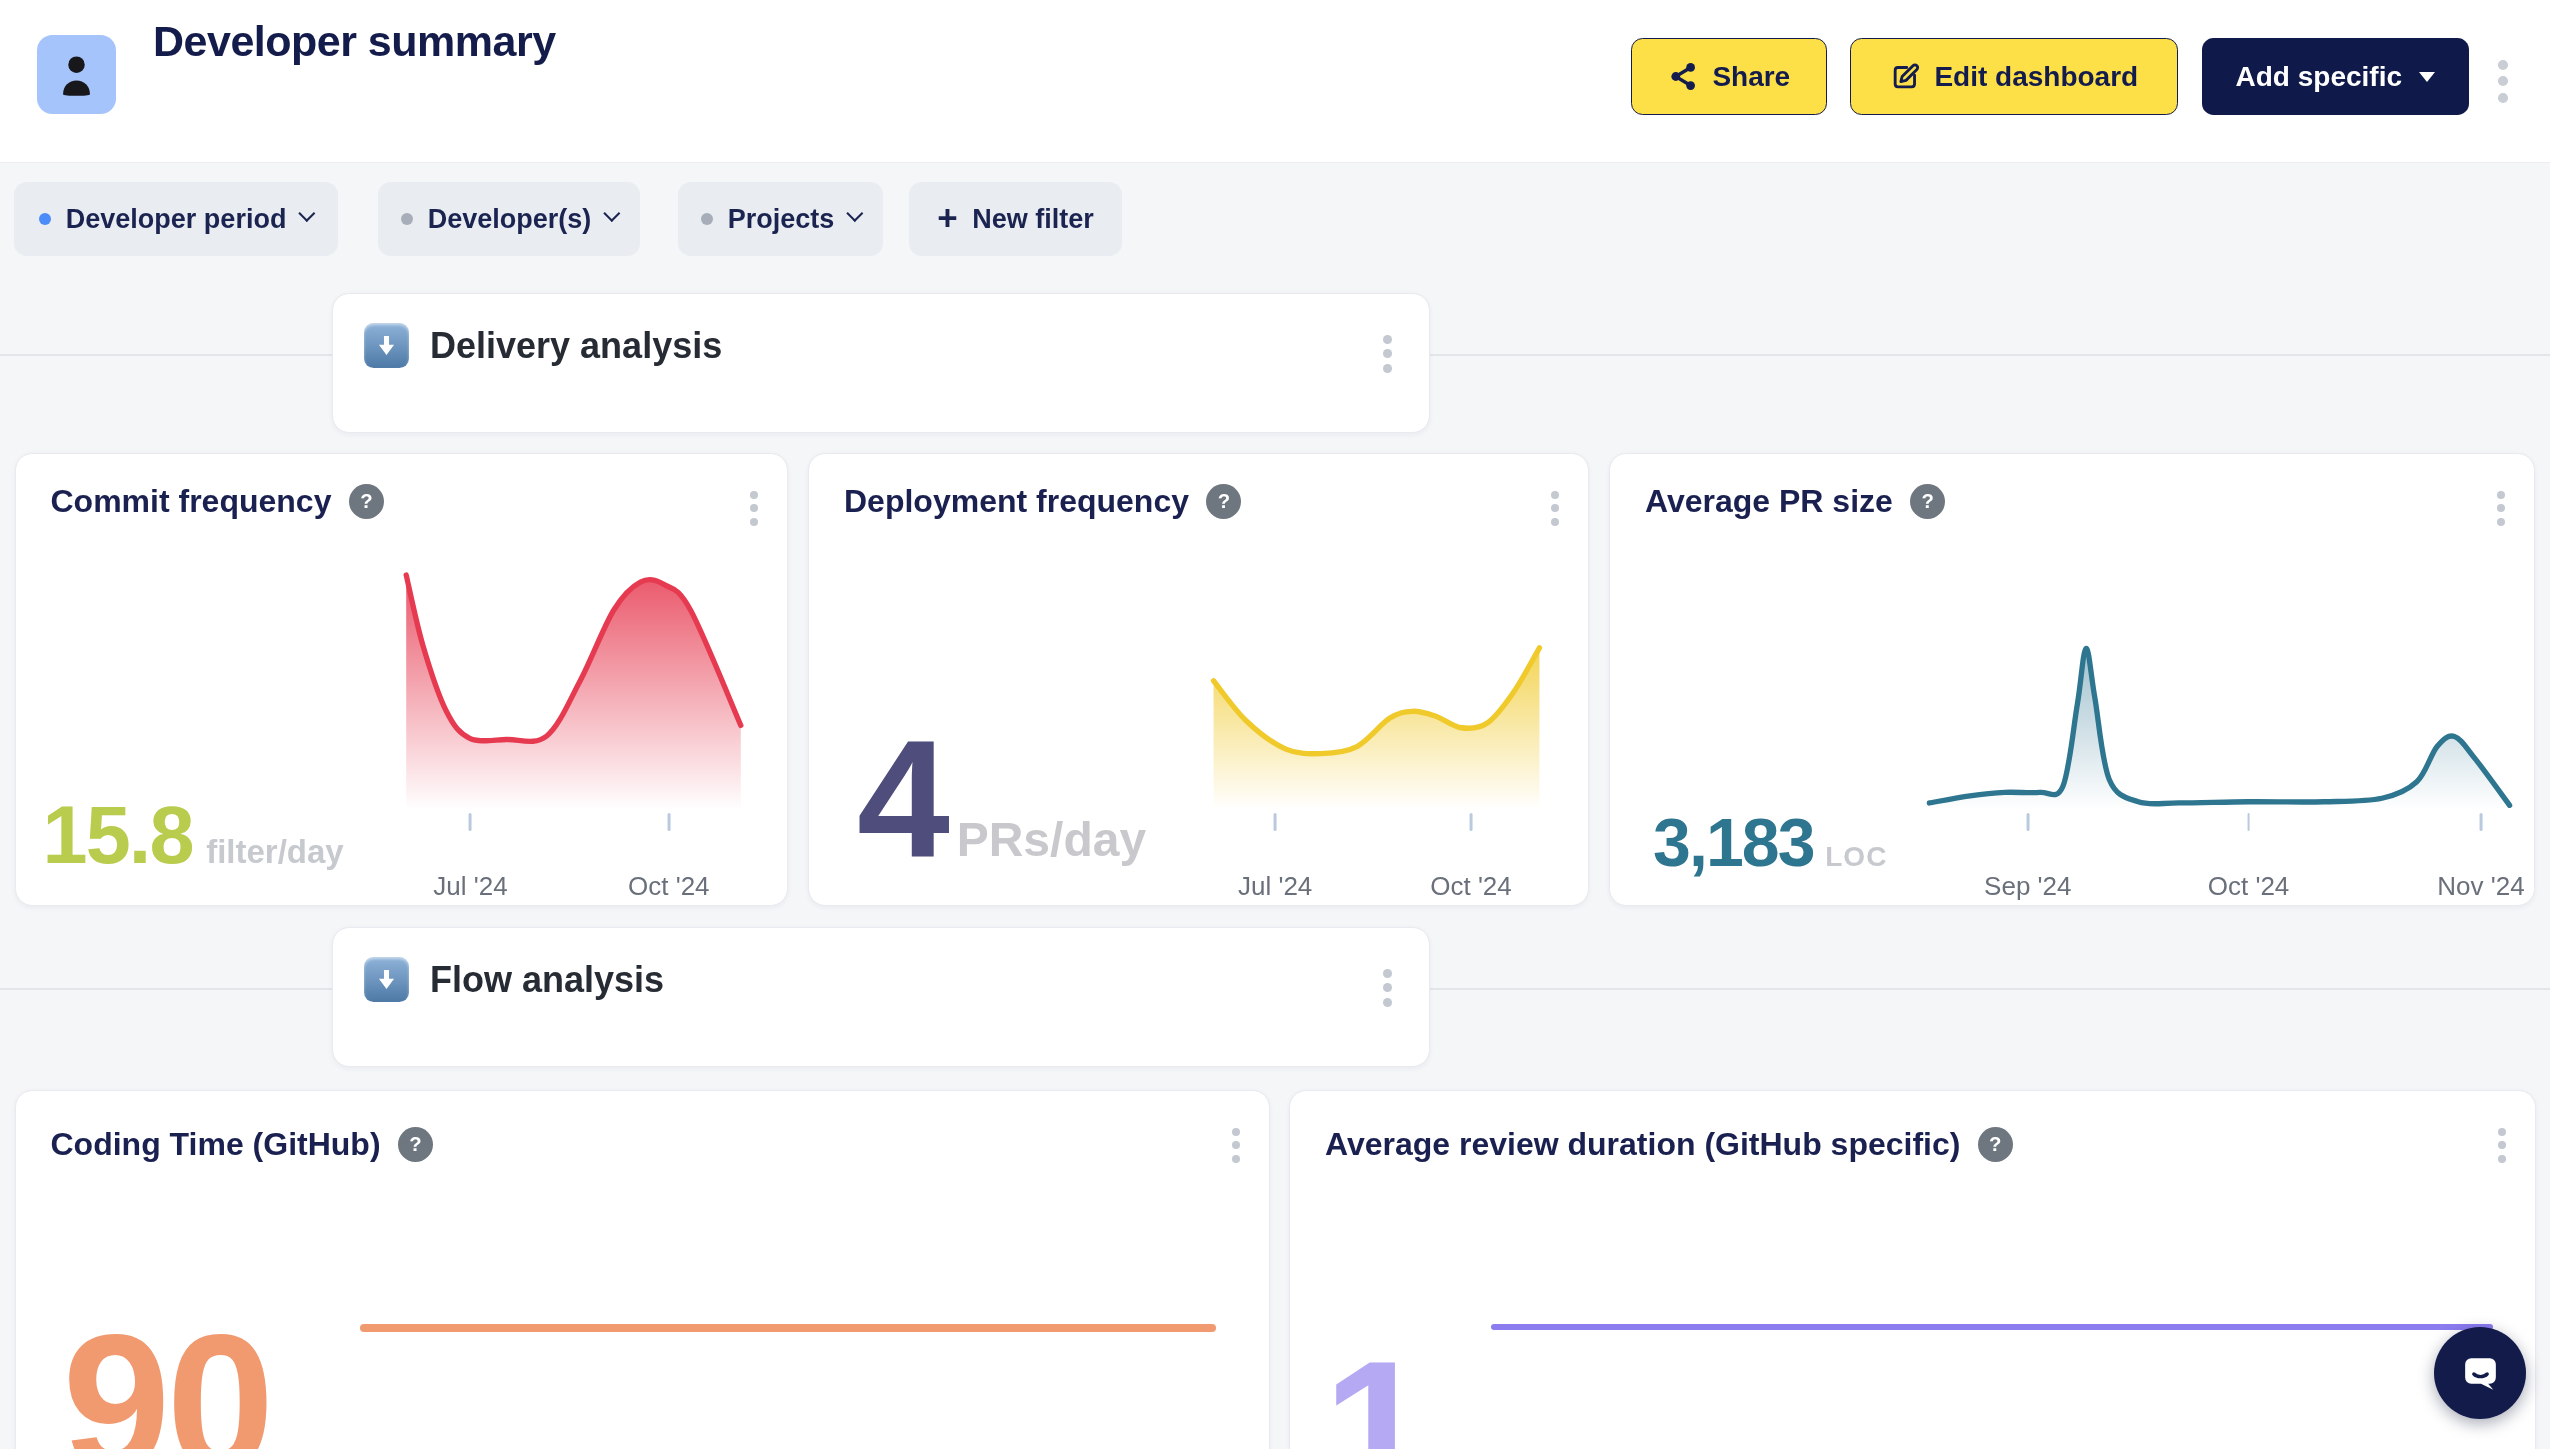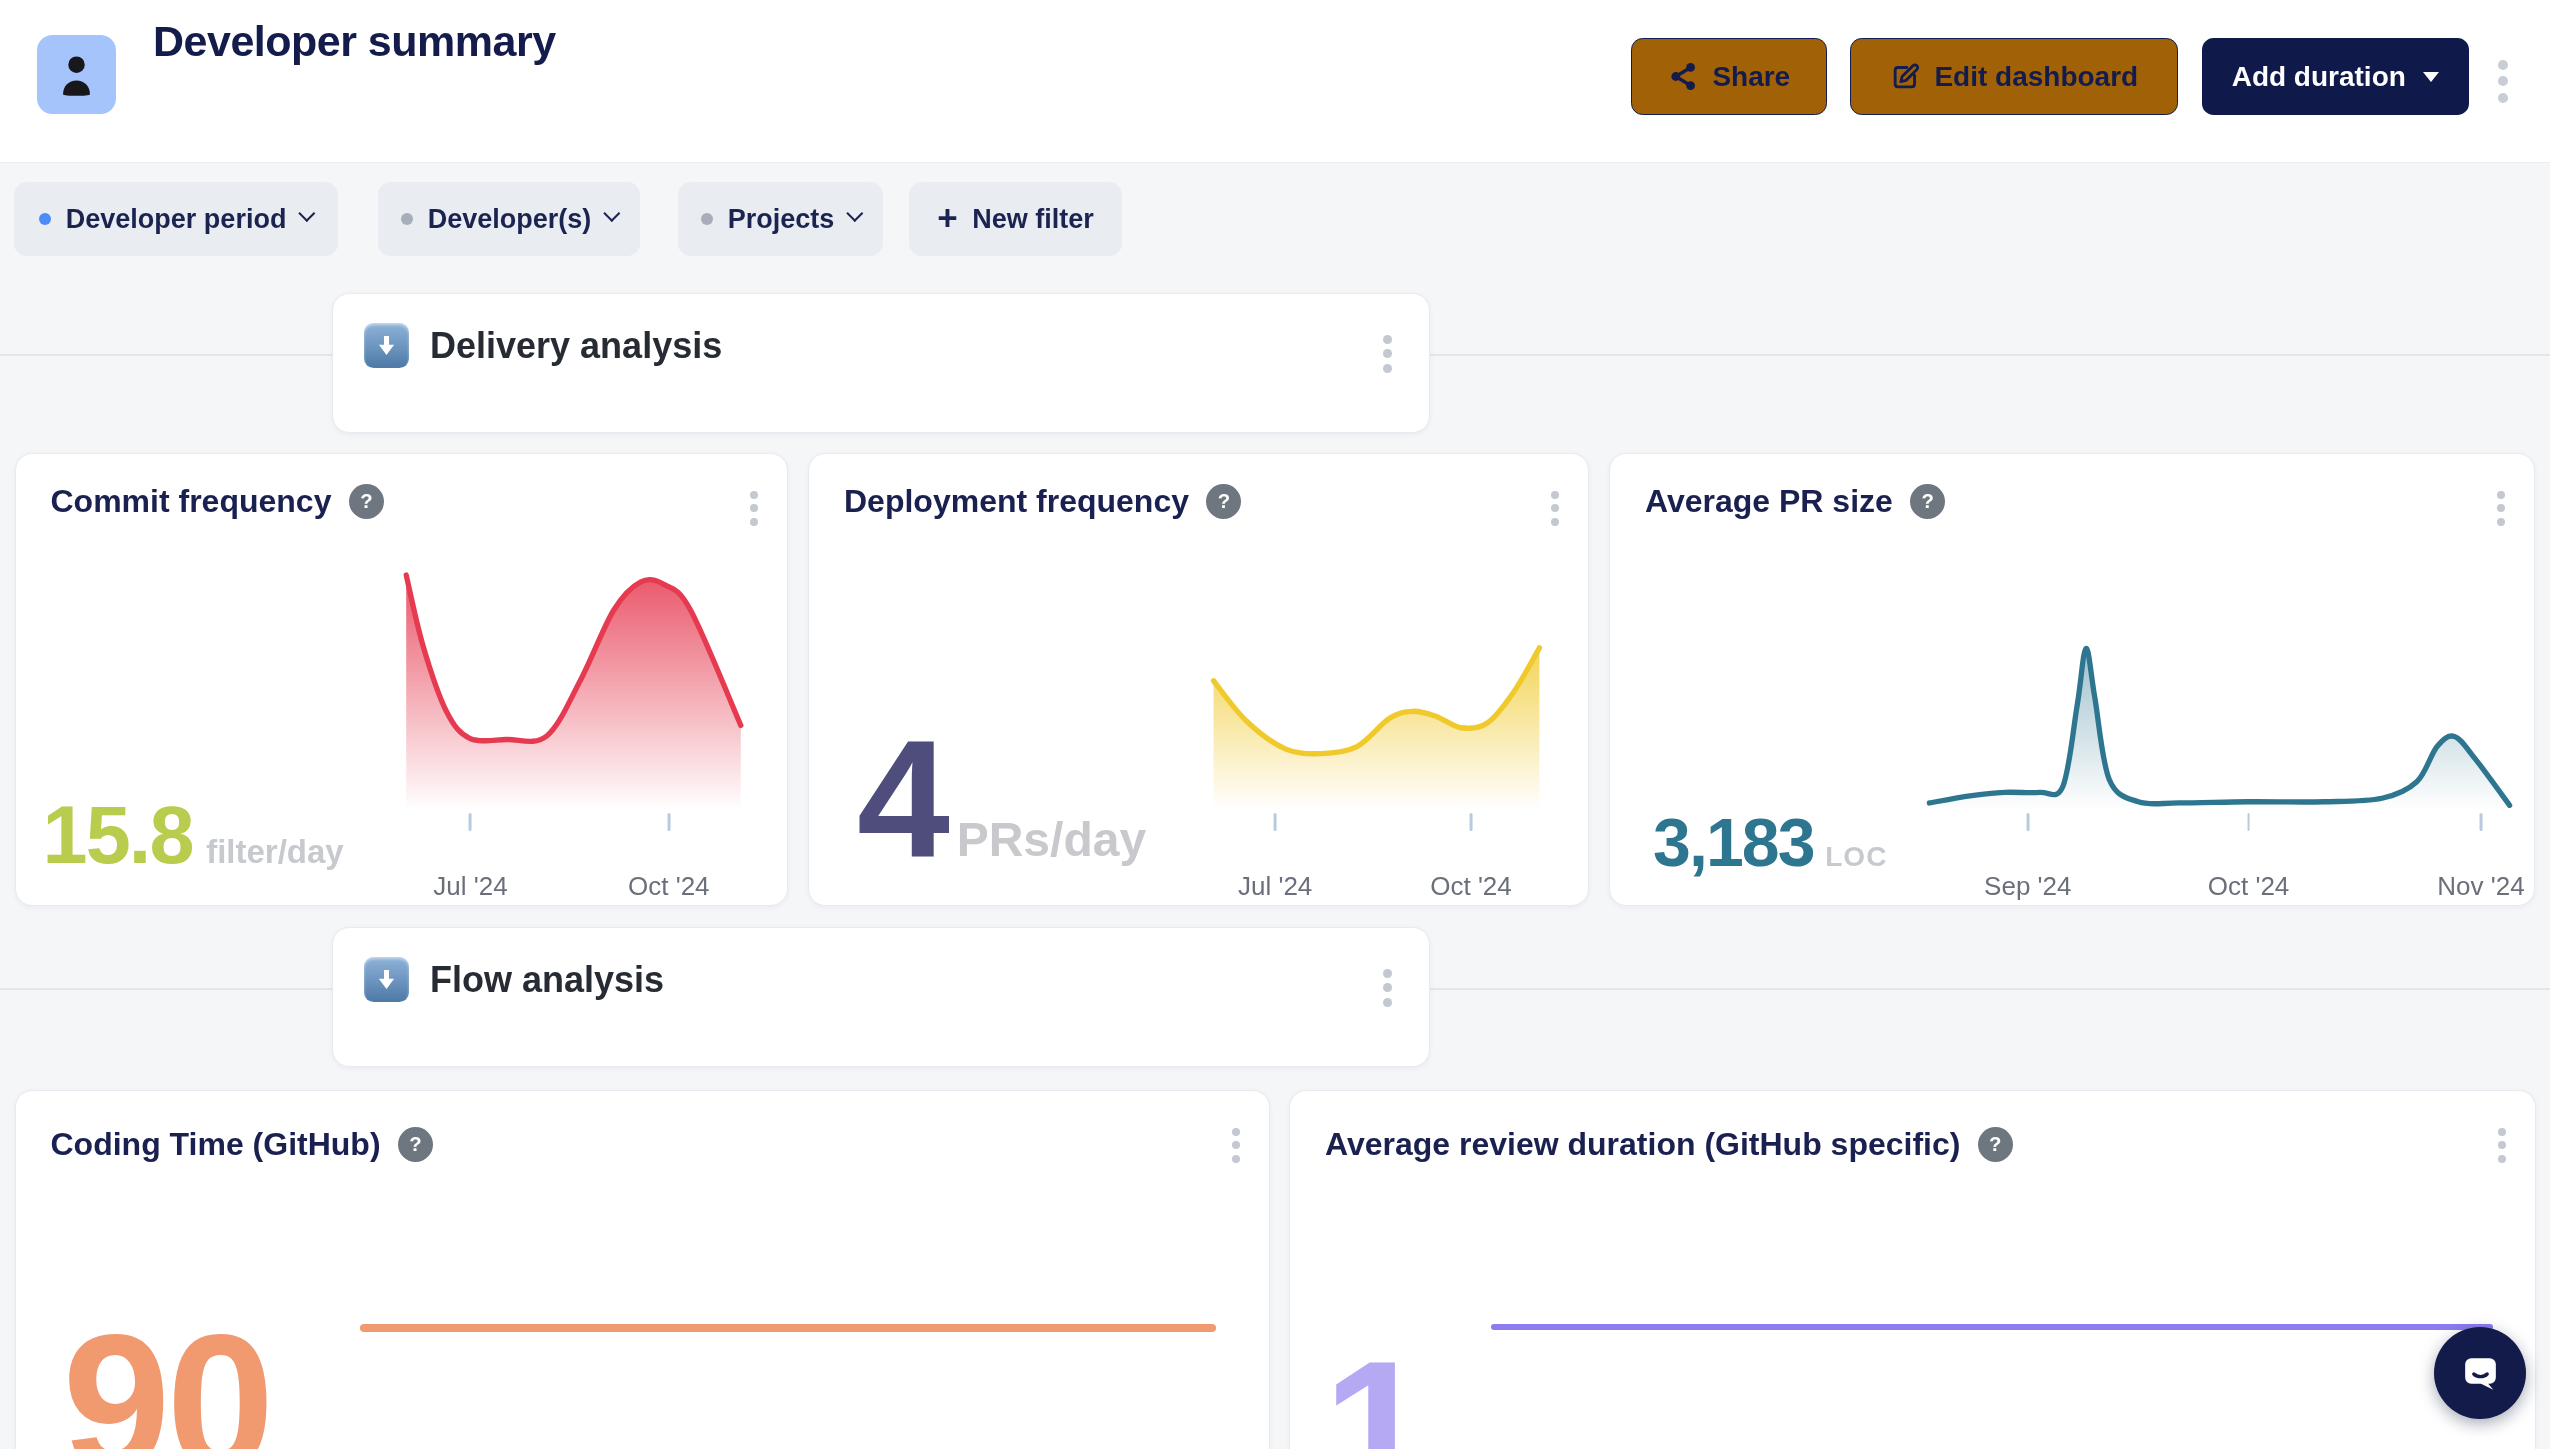--- a/index.html
+++ b/index.html
@@ -5,21 +5,21 @@
   * { margin:0; padding:0; box-sizing:border-box; }
   html,body { width:2550px; height:1450px; overflow:hidden; }
   body { font-family:"Liberation Sans", sans-serif; background:#f5f6f8; position:relative; }
 
   
   .header { position:absolute; left:0; top:0; width:2550px; height:163px; background:#ffffff; border-bottom:1px solid #ebedf0; }
   .avatar { position:absolute; left:37px; top:35px; width:79px; height:79px; background:#a5c4fb; border-radius:15.5px; display:flex; align-items:center; justify-content:center; }
   .page-title { position:absolute; left:153px; top:17.4px; font-size:43px; font-weight:700; color:#141c4c; letter-spacing:-0.5px; }
   .page-subtitle { position:absolute; left:153px; top:93px; font-size:28px; color:#5a6170; }
   .btn { position:absolute; top:38px; height:77px; border-radius:11.6px; display:flex; align-items:center; justify-content:center; gap:13.6px; font-size:28px; font-weight:600; cursor:pointer; }
-  .btn.ghost { background:#a16207; border:1.9px solid #131c4d; color:#131c4d; }
+  .btn.ghost { background:#fde047; border:1.9px solid #131c4d; color:#131c4d; }
   .btn.solid { background:#0f1a4a; border:none; color:#ffffff; }
   .btn-share { left:1631px; width:196px; }
   .btn-edit { left:1850px; width:328px; }
   .btn-add { left:2202px; width:267px; }
   .caret-down { width:0; height:0; border-left:8.7px solid transparent; border-right:8.7px solid transparent; border-top:10.7px solid #ffffff; margin-left:3.9px; }
   .kebab { display:inline-flex; flex-direction:column; gap:5.8px; align-items:center; cursor:pointer; padding:3.9px; }
   .kebab i { width:8.7px; height:8.7px; border-radius:50%; background:#c4c9d1; }
   .kebab.page-kebab { position:absolute; left:2494px; top:56px; gap:6.8px; }
   .kebab.page-kebab i { width:9.7px; height:9.7px; background:#c9ced5; }
 
@@ -119,21 +119,21 @@
 
   <div class="btn ghost btn-edit">
     <svg width="31" height="31" viewBox="0 0 24 24" fill="none">
       <path d="M13 5H6.2C4.9 5 4 5.9 4 7.2v10.6C4 19.1 4.9 20 6.2 20h10.6c1.3 0 2.2-.9 2.2-2.2V11" stroke="#131c4d" stroke-width="2.2" stroke-linecap="round"></path>
       <path d="M17.8 3.6a2.1 2.1 0 0 1 3 3L12.4 15l-4 1 1-4 8.4-8.4z" stroke="#131c4d" stroke-width="2.2" stroke-linejoin="round"></path>
     </svg>
     <span>Edit dashboard</span>
   </div>
 
   <div class="btn solid btn-add">
-    <span>Add duration</span>
+    <span>Add specific</span>
     <span class="caret-down"></span>
   </div>
 
   <span class="kebab page-kebab">
       <i></i>
       <i></i>
       <i></i>
     </span>
 </div>
 

